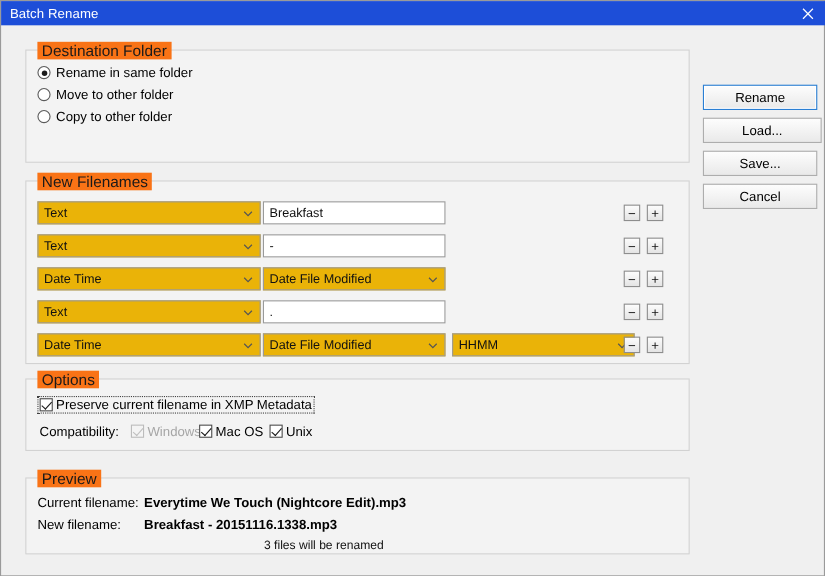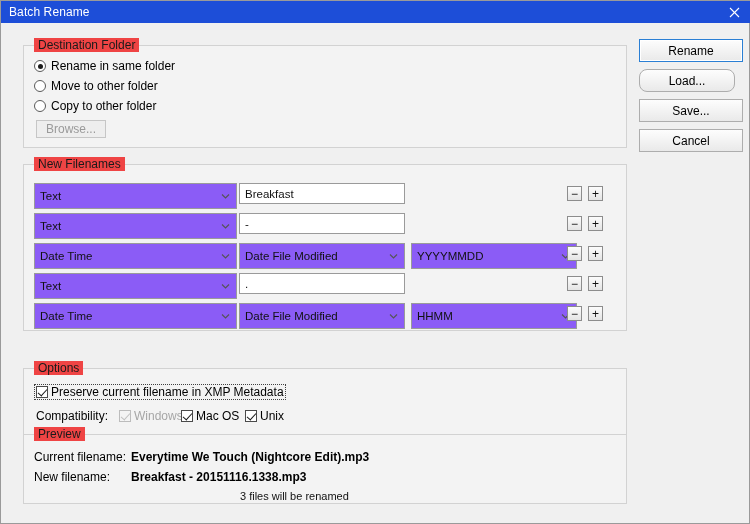--- a/index.html
+++ b/index.html
@@ -39,37 +39,38 @@
   }
   
   .group {
     position: absolute;
     background: #f3f3f3;
     border: 1px solid #d2d2d2;
   }
   .group-title {
     position: absolute;
     top: -8px; left: 10px;
-    background: #ef4444;
+    background: #f97316;
     padding: 0 4px;
-    font-size: 12px;
+    font-size: 14px;
     color: #1a1a1a;
     white-space: nowrap;
   }
   
   .btn {
     position: absolute;
     height: 23px;
     background: linear-gradient(#fdfdfd, #e9e9e9);
     border: 1px solid #adadad;
     font-size: 12px;
     color: #000;
     display: flex; align-items: center; justify-content: center;
     cursor: pointer;
     font-family: "Liberation Sans", sans-serif;
+    margin-top: 38px;
   }
   .btn.default {
     border: 1px solid #2a7fd4;
     box-shadow: inset 0 0 0 1px #ffffff;
   }
   .btn.disabled {
     color: #9a9a9a;
     background: #eeeeee;
     border: 1px solid #c6c6c6;
     cursor: default;
@@ -95,22 +96,22 @@
     content: "";
     position: absolute;
     left: 2.5px; top: 2.5px;
     width: 5px; height: 5px;
     border-radius: 50%;
     background: #1b1b1b;
   }
   
   .combo {
     position: absolute;
-    height: 26px;
-    background: #8b5cf6;
+    height: 21px;
+    background: #eab308;
     border: 1px solid #9a9a9a;
     display: flex; align-items: center;
     font-size: 11.5px; color: #111;
     padding-left: 5px;
     cursor: pointer;
     white-space: nowrap;
     overflow: hidden;
   }
   .combo .arrow {
     position: absolute; right: 6px; top: 50%;
@@ -224,21 +225,21 @@
 
     <div class="radio-row" style="left:10px; top:53px;">
       <span class="radio-mark"></span>
       <span>Copy to other folder</span>
     </div>
 
     <div class="btn disabled" style="left:12px; top:74px; width:70px; height:18px;">Browse...</div>
   </div>
 
   <div class="btn default" style="left:638px; top:38px; width:104px;">Rename</div>
-  <div class="btn" style="left:638px; top:68px; width:96px;border-radius:8px;">Load...</div>
+  <div class="btn" style="left:638px; top:68px; width:108px;">Load...</div>
   <div class="btn" style="left:638px; top:98px; width:104px;">Save...</div>
   <div class="btn" style="left:638px; top:128px; width:104px;">Cancel</div>
 
   <div class="group" style="left:22px; top:163px; width:604px; height:167px;">
     <span class="group-title">New Filenames</span>
 
     <div class="combo" style="left:10px; top:18px; width:203px;">
       <span>Text</span>
       <span class="arrow">
         <svg width="9" height="9" viewBox="0 0 9 9">
@@ -283,28 +284,20 @@
       </span>
     </div>
     <div class="combo" style="left:215px; top:78px; width:166px;">
       <span>Date File Modified</span>
       <span class="arrow">
         <svg width="9" height="9" viewBox="0 0 9 9">
             <path d="M1 3 L4.5 6.5 L8 3" fill="none" stroke="#555" stroke-width="1.1"></path>
           </svg>
       </span>
     </div>
-    <div class="combo" style="left:387px; top:78px; width:166px;">
-      <span>YYYYMMDD</span>
-      <span class="arrow">
-        <svg width="9" height="9" viewBox="0 0 9 9">
-            <path d="M1 3 L4.5 6.5 L8 3" fill="none" stroke="#555" stroke-width="1.1"></path>
-          </svg>
-      </span>
-    </div>
     <div class="sqbtn" style="left:543px; top:81px;">
       <span>−</span>
     </div>
     <div class="sqbtn" style="left:564px; top:81px;">
       <span>+</span>
     </div>
 
     <div class="combo" style="left:10px; top:108px; width:203px;">
       <span>Text</span>
       <span class="arrow">
@@ -348,21 +341,21 @@
       </span>
     </div>
     <div class="sqbtn" style="left:543px; top:141px;">
       <span>−</span>
     </div>
     <div class="sqbtn" style="left:564px; top:141px;">
       <span>+</span>
     </div>
   </div>
 
-  <div class="group" style="left:22px; top:367px; width:604px; height:79px;">
+  <div class="group" style="left:22px; top:343px; width:604px; height:66px;">
     <span class="group-title">Options</span>
 
     <div class="chk-row focused" style="left:11px; top:16px;">
       <span class="chk-box on"></span>
       <span>Preserve current filename in XMP Metadata</span>
     </div>
 
     <span class="pv-label" style="left:12px; top:40px;">Compatibility:</span>
 
     <div class="chk-row disabled" style="left:95px; top:40px;">

